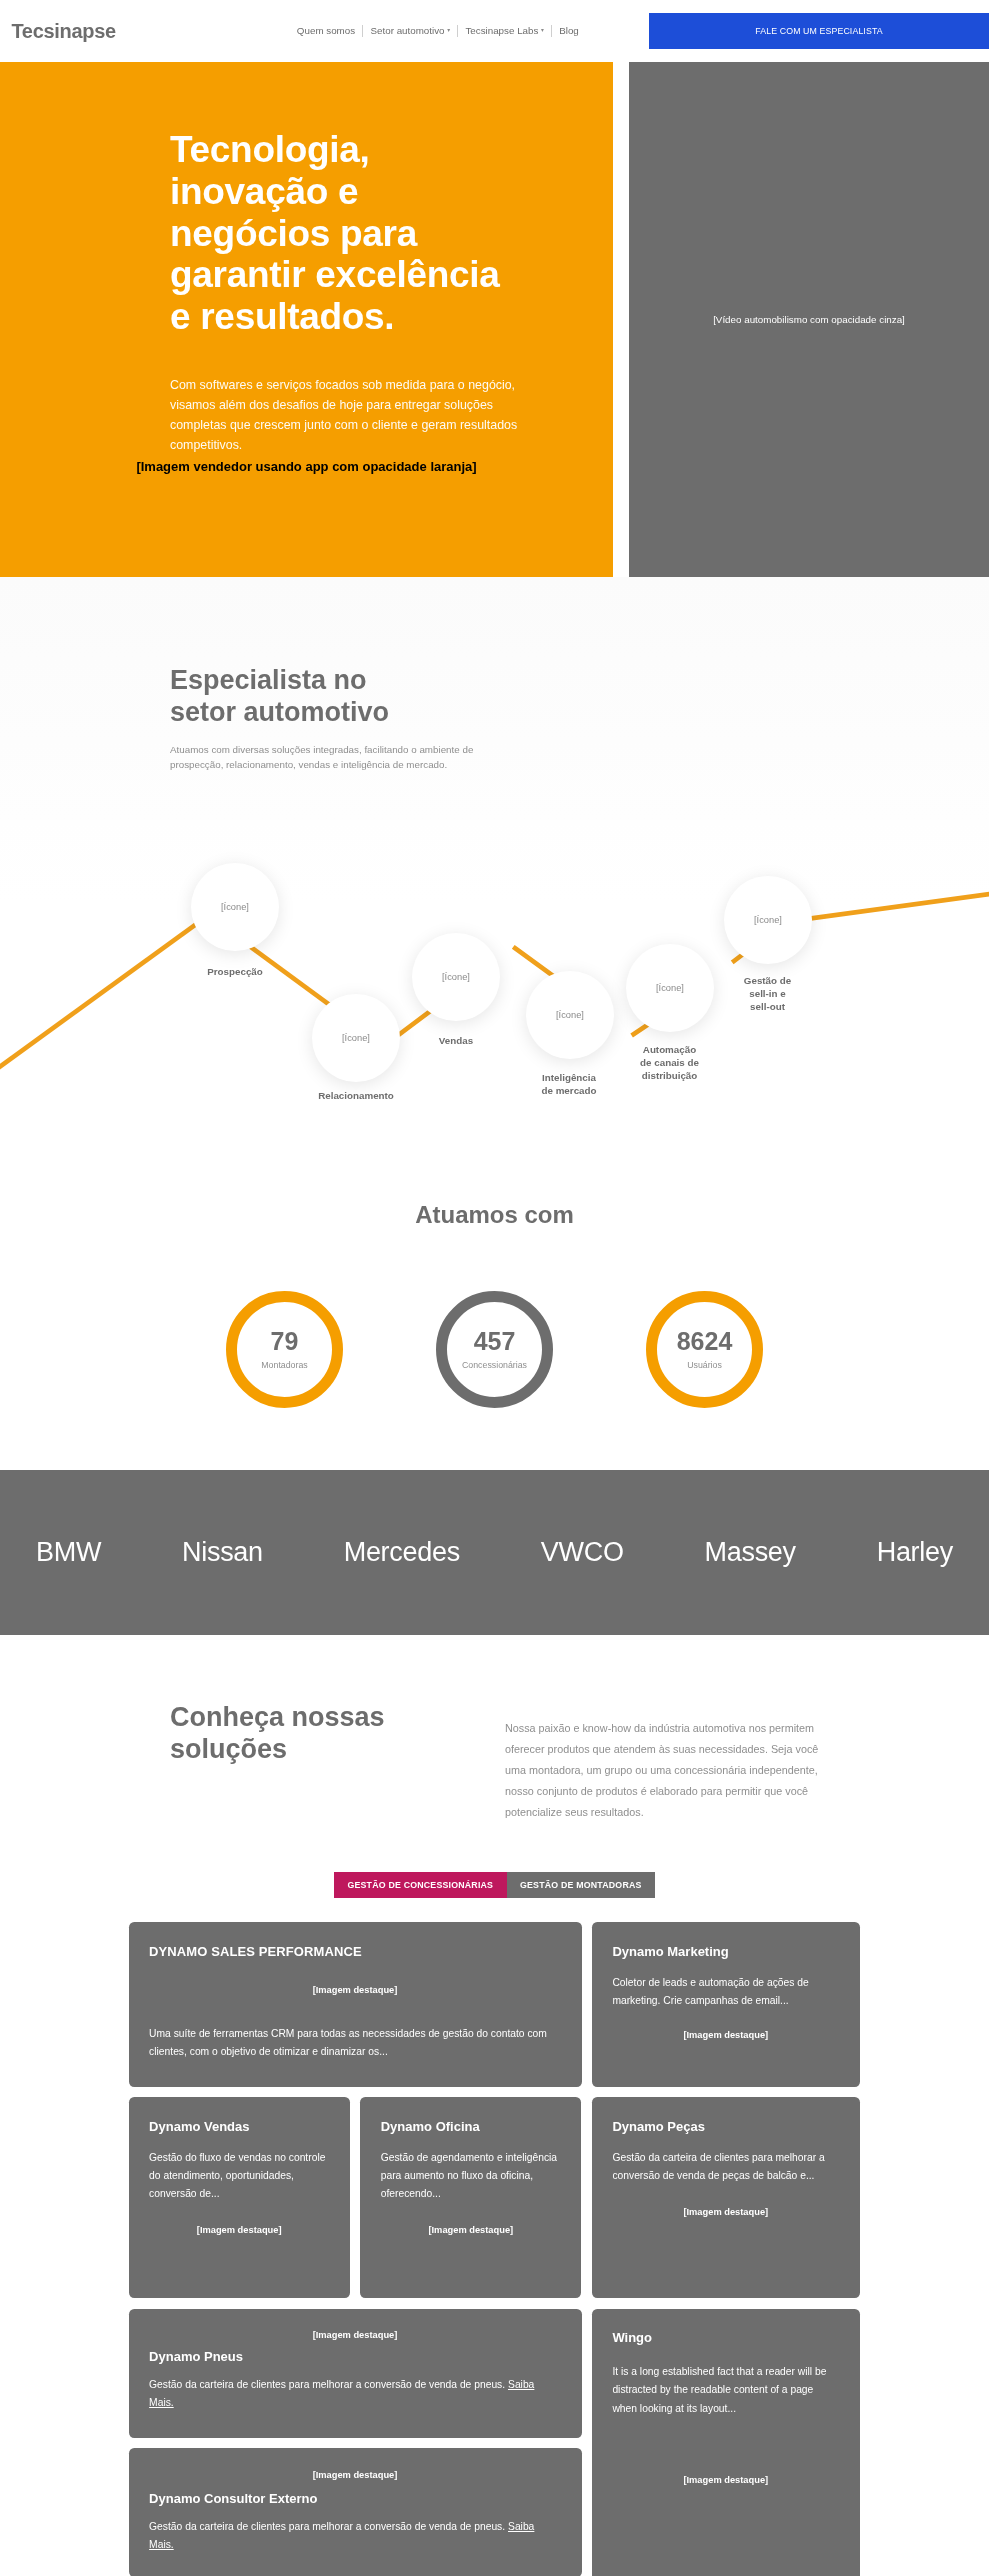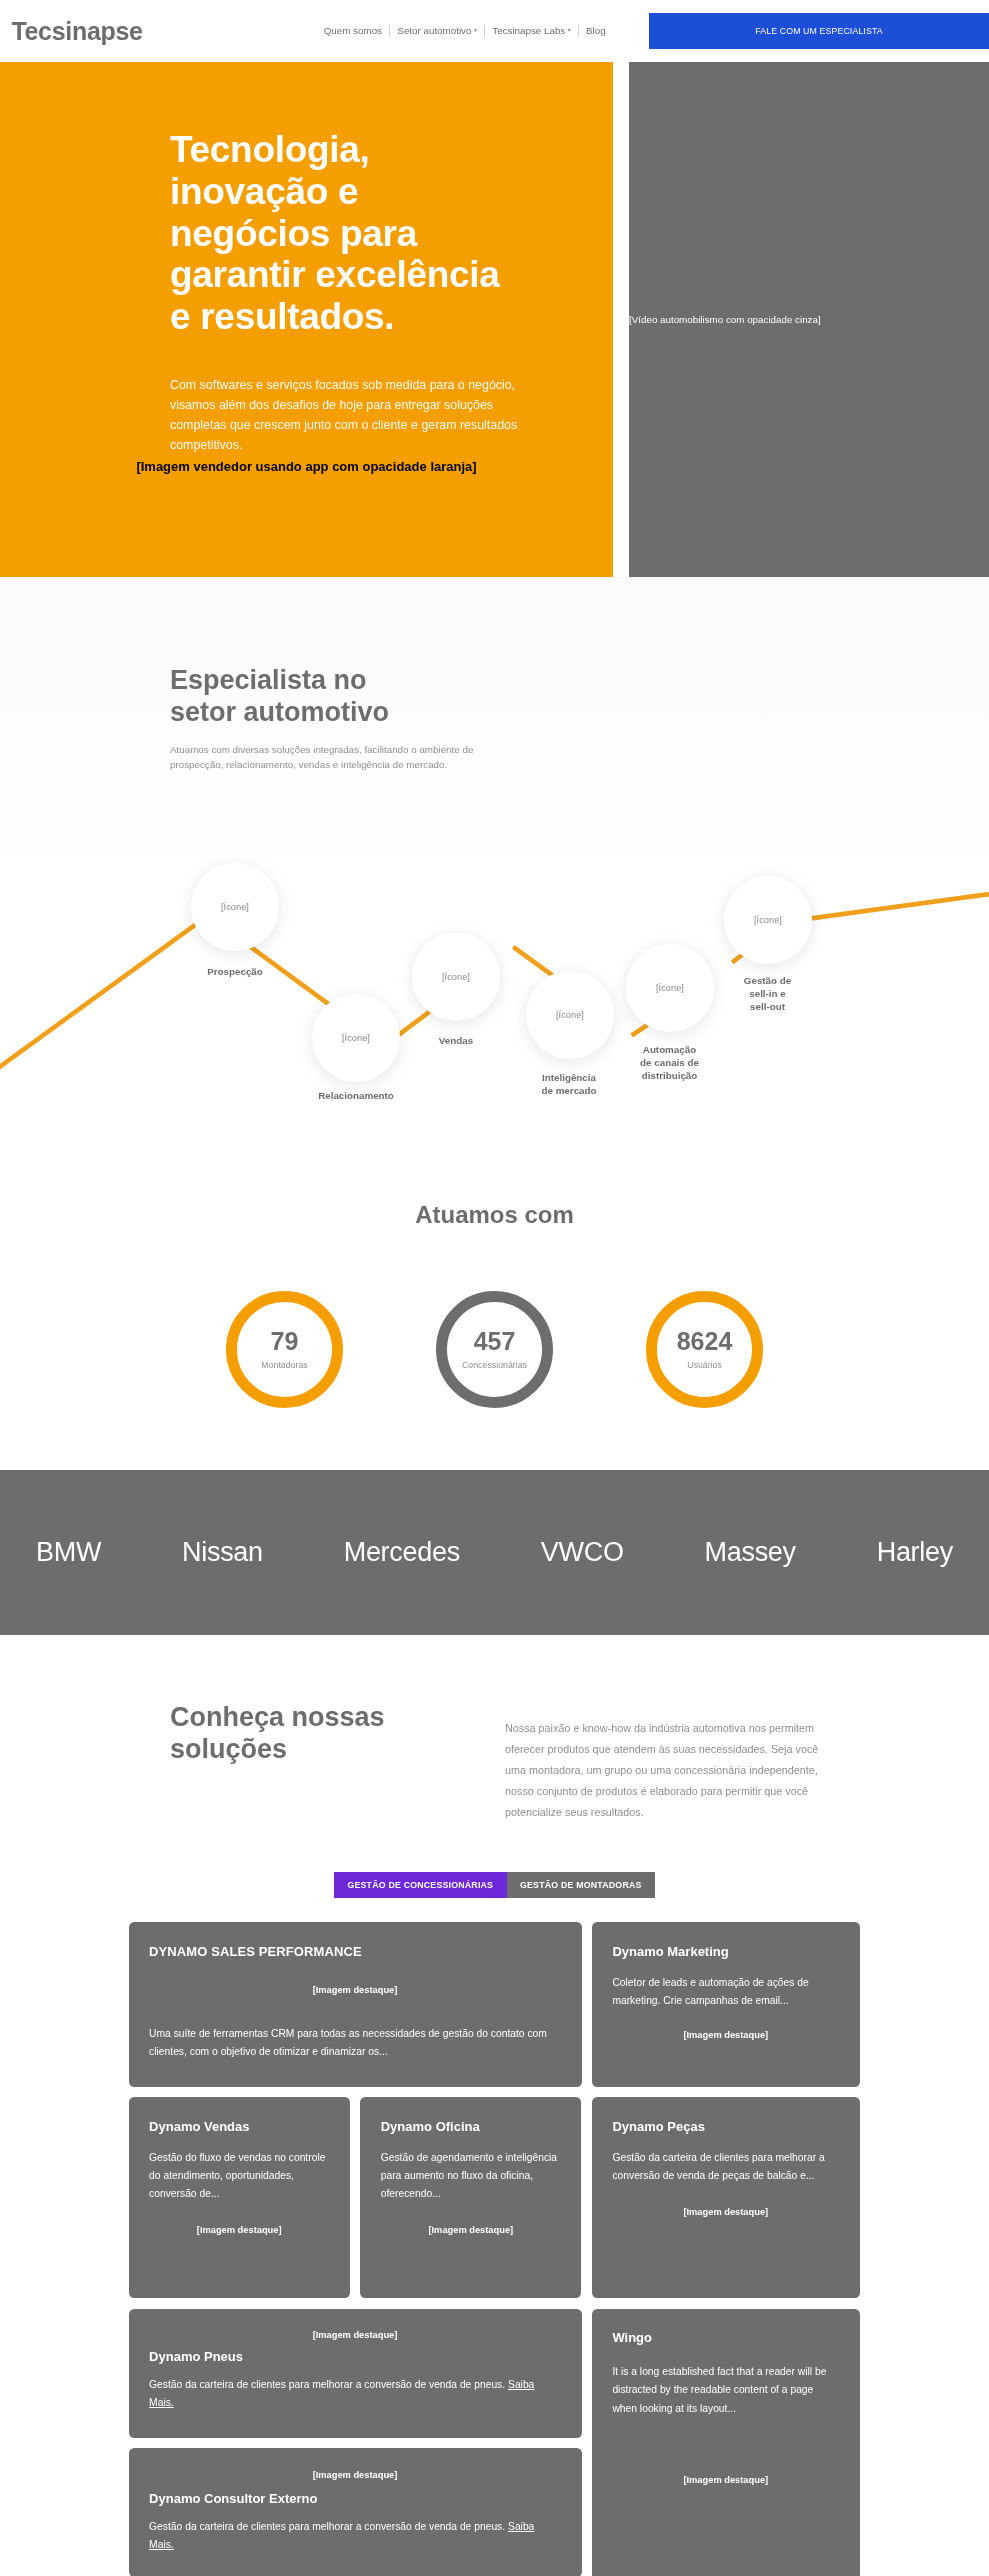--- a/index.html
+++ b/index.html
@@ -11,21 +11,21 @@
     -webkit-font-smoothing: antialiased;
   }
   .wrap { width: 989px; margin: 0 auto; position: relative; }
 
   
   .header {
     height: 62px; background:#fff; display:flex; align-items:center;
     padding-left: 9.3px; padding-right: 0;
   }
   .logo {
-    font-size: 25px; font-weight: 700; color:#6d6d6d; letter-spacing:-0.3px;
+    font-size: 20px; font-weight: 700; color:#6d6d6d; letter-spacing:-0.3px;
     line-height:1; margin-left: 2.1px;
   }
   .nav { display:flex; align-items:center; margin-left: 181px; }
   .nav-item {
     font-size: 9.8px; color:#6d6d6d; padding: 0 7.2px;
     border-left: 0.5px solid #cfcfcf; line-height: 11.3px; white-space:nowrap;
     display:flex; align-items:center; gap:2.6px; cursor:pointer;
   }
   .nav-item:first-child { border-left: none; padding-left: 0; }
   .caret { font-size: 5.7px; color:#8a8a8a; }
@@ -48,21 +48,21 @@
   }
   .hero-p {
     color:#ffffff; font-size:12.4px; line-height:1.62; margin-top:37px;
     max-width: 381px; opacity:.96;
   }
   .hero-img-label {
     position:absolute; left:0; right:0; top:397px; text-align:center;
     color:#000000; font-weight:700; font-size:13px;
   }
   .hero-right {
-    flex:1; background:#6d6d6d; display:flex; align-items:center; 
+    flex:1; background:#6d6d6d; display:flex; align-items:center; justify-content:center;
   }
   .hero-right span { color:#fff; font-size:9.8px; font-weight:400; text-align:center; }
 
   
   .sec-especialista {
     position:relative; padding: 88px 0 62px 0;
     background: linear-gradient(180deg,#fbfbfb 0%, #ffffff 55%);
     overflow:hidden;
   }
   .esp-head { padding-left: 170px; position:relative; z-index:4; }
@@ -103,21 +103,21 @@
   
   .sec-solucoes { padding: 67px 0 0; }
   .sol-top { display:flex; padding-left: 170px; padding-right: 124px; gap:67px; }
   .sol-h2 { font-size:27px; font-weight:700; color:#6d6d6d; line-height:1.17; min-width:268px; }
   .sol-p { font-size:10.8px; line-height:1.95; color:#8f8f8f; max-width:330px; padding-top:15.5px;}
   .tabs { display:flex; justify-content:center; margin-top: 49px; }
   .tab {
     color:#fff; font-weight:700; font-size:8.8px; letter-spacing:0.2px;
     padding: 8.2px 13.4px; cursor:pointer; border:none;
   }
-  .tab.active { background:#6d28d9; }
+  .tab.active { background:#be185d; }
   .tab.inactive { background:#6d6d6d; }
 
   .cards { width:732px; margin: 24px auto 0; display:flex; gap:10.3px; }
   .col { display:flex; flex-direction:column; gap:10.3px; }
   .col-a { width: 453px; }
   .col-b { width: 268px; }
   .card {
     background:#6d6d6d; color:#fff; border-radius:5.2px; padding: 21.6px 20.6px;
     position:relative;
   }

